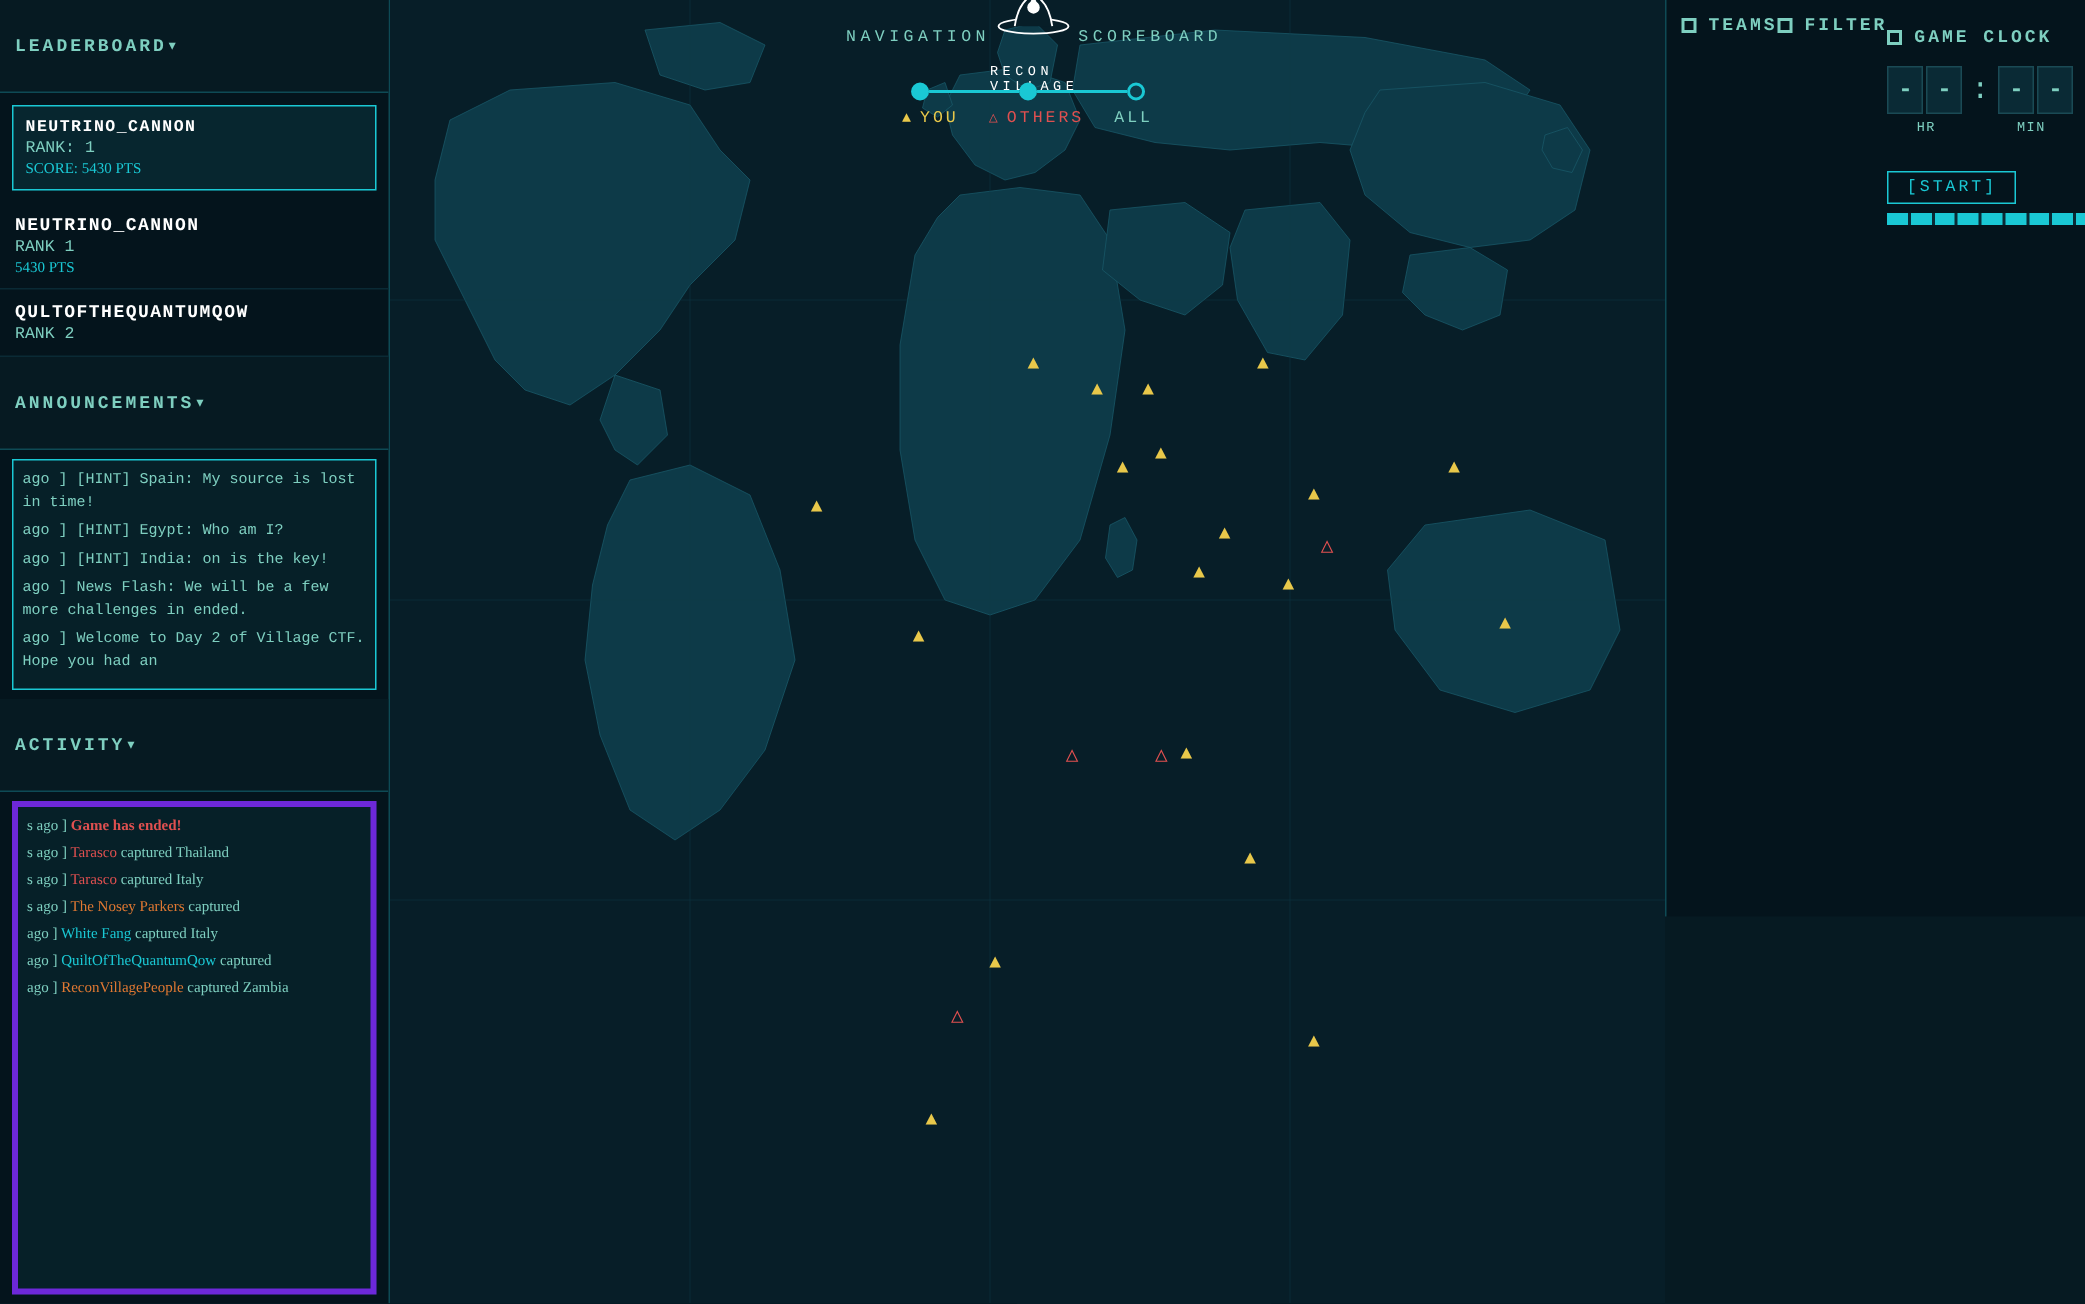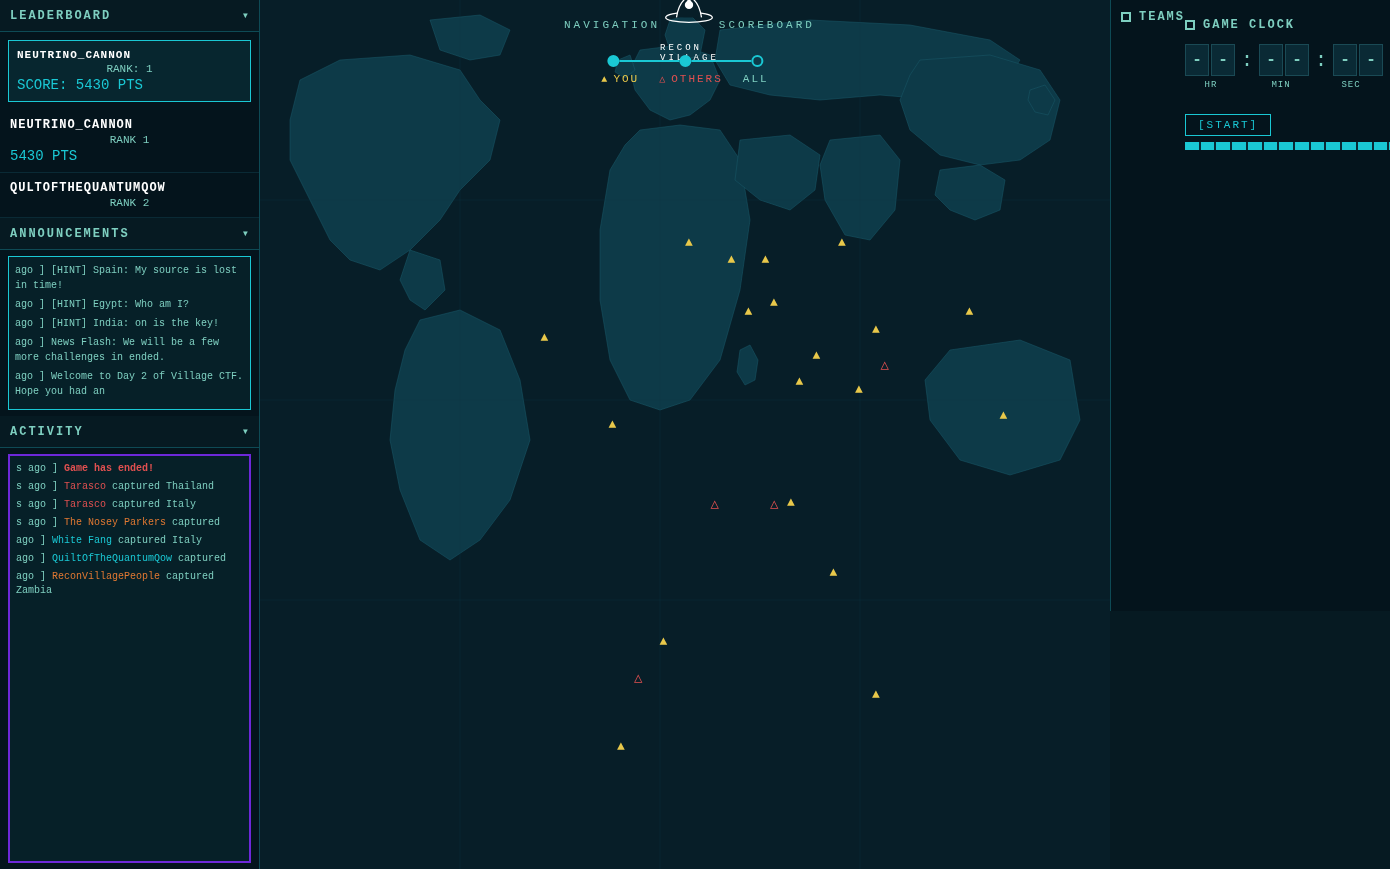--- a/index.html
+++ b/index.html
@@ -20,23 +20,22 @@
       width: 260px;
       height: 869px;
       background: rgba(4, 20, 28, 0.92);
       border-right: 1px solid #0e4a55;
       display: flex;
       flex-direction: column;
     }
 
     .section-header {
       display: flex;
-      justify-content: space-between;
-      align-items: center;
-      padding: 8px 10px;
+      align-items: center;
+      padding: 23px 10px;
       border-bottom: 1px solid #0e4a55;
       background: #061a22;
     }
     .section-header-title {
       font-size: 12px;
       font-weight: bold;
       letter-spacing: 2px;
       color: #7ecfc0;
     }
     .section-header-icon {
@@ -57,26 +56,26 @@
     .lb-name {
       font-size: 13px;
       font-weight: bold;
       color: #ffffff;
       letter-spacing: 1px;
     }
     .lb-rank {
       font-size: 11px;
       color: #7ecfc0;
       margin-top: 2px;
-      text-align: center;
     }
     .lb-score {
-      font-size: 14px;
+      font-size: 10px;
       color: #1ac8d4;
       margin-top: 2px;
+      font-family: Liberation Serif, serif;
     }
 
     .lb-item {
       padding: 8px 10px;
       border-bottom: 1px solid #0a2a35;
     }
     .lb-item .lb-name { font-size: 12px; }
 
     
     .announcements-section {
@@ -98,27 +97,28 @@
     }
 
     
     .activity-section {
       flex: 1;
       overflow: hidden;
       display: flex;
       flex-direction: column;
     }
     .activity-content {
-      border: 2px solid #6d28d9;
+      border: 4px solid #6d28d9;
       margin: 6px 8px;
       padding: 6px;
       background: rgba(10, 50, 60, 0.4);
       font-size: 10px;
       flex: 1;
       overflow: hidden;
+      font-family: Liberation Serif, serif;
     }
     .act-line {
       margin-bottom: 4px;
       line-height: 1.4;
     }
     .act-team-red { color: #e05050; }
     .act-team-cyan { color: #1ac8d4; }
     .act-team-orange { color: #e07832; }
     .act-event-red { color: #e05050; font-weight: bold; }
     .act-normal { color: #7ecfc0; }
@@ -538,20 +538,26 @@
 
 <div class="right-panel">
 
   <div class="right-section">
     <div class="right-section-header">
       <div class="right-section-square"></div>
       <span class="right-section-title">TEAMS</span>
     </div>
   </div>
 
+  <div class="right-section">
+    <div class="right-section-header">
+      <div class="right-section-square"></div>
+      <span class="right-section-title">FILTER</span>
+    </div>
+  </div>
 
   <div style="flex:1;"></div>
 
   <div class="game-clock-section right-section">
     <div class="right-section-header">
       <div class="right-section-square"></div>
       <span class="right-section-title">GAME CLOCK</span>
     </div>
     <div class="clock-display">
       <div class="clock-digit-group">

